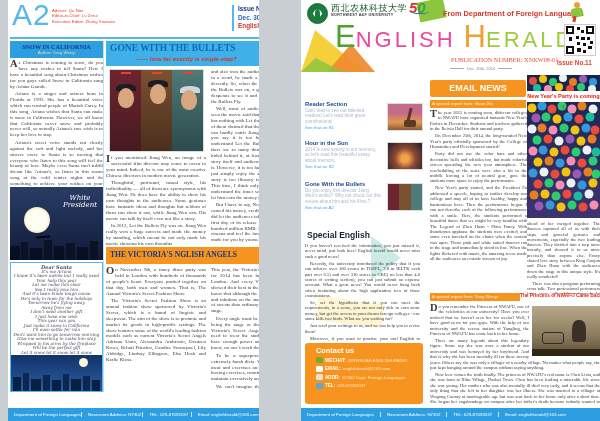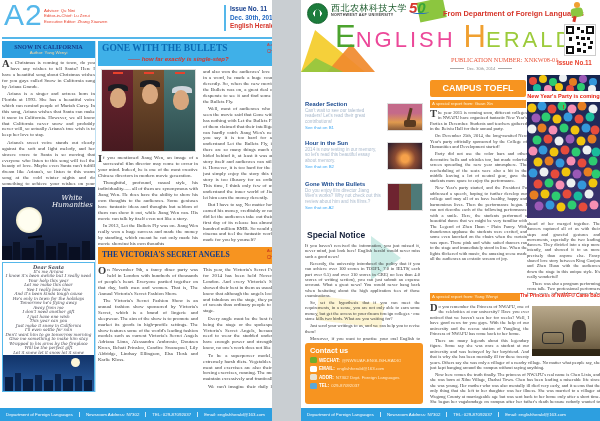--- a/index.html
+++ b/index.html
@@ -1,20 +1,20 @@
 <!DOCTYPE html>
 <html><head>
 <meta charset="utf-8">
 <style>
   html{-webkit-text-size-adjust:none}
   body{margin:0;background:#c9ced2;font-family:"Liberation Sans",sans-serif}
   .canvas{position:relative;width:600px;height:421px;overflow:hidden;background:#c9ced2}
   .abs{position:absolute}
   .page{position:absolute;top:0;height:421px;background:#fff;overflow:hidden}
-  .pgL{left:0;width:272px}
+  .pgL{left:8px;width:251px}
   .pgR{left:301px;width:299px}
   .ser{font-family:"Liberation Serif",serif}
   .body5{font-size:5px;line-height:5.9px;text-align:justify;color:#3a3a3a;font-family:"Liberation Serif",serif;overflow:hidden}
   .body5 p{margin:0 0 1.5px;text-indent:5px}
   .body5 p.np{text-indent:0}
   .dc{float:left;font-size:10.5px;line-height:8.8px;font-weight:bold;margin:0 1px 0 0}
   
   .a2{left:4px;top:-2px;font-size:30px;color:#55b7ea;letter-spacing:1px}
   .staff{left:44px;top:8px;font-size:4.3px;line-height:5.4px;color:#e8412c}
   .ent{left:108px;top:1px;font-size:23px;color:#55b7ea;letter-spacing:.5px;font-weight:400}
@@ -99,21 +99,21 @@
   .thumb{position:absolute;right:0;top:2px;width:36px;height:28px;border:1px solid #ddd;box-sizing:border-box;overflow:hidden}
   .th1{background:linear-gradient(180deg,#c46a8a 0 35%,#e09a4e 70%,#8a5a3a)}
   .th1 i{position:absolute;left:20px;top:4px;width:3px;height:14px;background:#5a3a20;transform:rotate(14deg)}
   .th1 u{position:absolute;left:16px;top:16px;width:12px;height:7px;background:#5a3a20;border-radius:2px}
   .th2{background:radial-gradient(circle at 50% 60%,#f5a14a 0 16%,#8a4a32 45%,#241a2e 100%)}
   .th3{display:flex}
   .th3 s{flex:1;display:block}
   .th3 .c1{background:#6e2430}.th3 .c2{background:#7a5230}.th3 .c3{background:#4e7a78}
   .snTitle{left:6px;top:230px;font-size:8.5px;font-weight:bold;color:#15203a}
   .snText{left:4px;top:243px;width:115px;height:98px;font-size:4.6px;line-height:5.4px}
-  .contact{left:4px;top:343px;width:118px;height:61px;background:#f79420;border-radius:3px;box-sizing:border-box;padding:3px 5px;overflow:hidden}
+  .contact{left:4px;top:343px;width:118px;height:61px;background:#f79420;border-radius:3px;box-sizing:border-box;padding:3px 11px;overflow:hidden}
   .contact .ct{font-size:7.4px;font-weight:bold;color:#fff;margin-bottom:2px}
   .crow{display:flex;align-items:center;gap:2px;margin-bottom:2.5px}
   .cic{width:7px;height:6px;border-radius:1.5px;flex:none}
   .ic0{background:#6fae2b}.ic1{background:#fff}.ic2{background:#e8e2d2}.ic3{background:#5aa8d8}
   .crow b{font-size:4.6px;color:#fff;white-space:nowrap}
   .crow span{font-size:4.4px;color:#ffe9c8;white-space:nowrap;overflow:hidden}
   .repLabel{background:#f79420;color:#fff3d6;font-size:4.4px;line-height:8px;padding:0 2px;white-space:nowrap;overflow:hidden}
   .campCol{left:129px;top:110px;width:97px;height:181px;font-size:4.6px;line-height:5.45px}
   .partyCol{left:226px;top:221px;width:73px;height:73px;font-size:4.5px;line-height:5.3px}
   .prTitle{left:219px;top:293px;width:80px;font-size:4.8px;font-weight:bold;color:#e8200f;white-space:nowrap;overflow:hidden}
@@ -148,21 +148,21 @@
       <div class="a">Author: Yang Wenyi</div>
     </div>
     <div class="abs col1 body5">
       <p class="np"><span class="dc">A</span><span>s Christmas is coming to town, do you have any wishes to tell Santa? Here I have a beautiful song about Christmas wishes for you guys called Snow in California sung by Ariana Grande.</span></p>
       <p>Ariana is a singer and actress born in Florida at 1993. She has a beautiful voice which can remind people of Mariah Carey. In this song, Ariana wishes that Santa can make it snow in California. However, we all know that California never snow and probably never will, so actually Ariana's true wish is to keep her love to stay.</p>
       <p>Ariana's sweet voice stands out clearly against the soft and light melody, and her sincere crave to Santa is so moving that everyone who listen to this song will feel the beauty of love. Maybe even Santa can't fulfill dream like Ariana's, so listen to this warm song at the cold winter nights and do something to achieve your wishes on your own.</p>
 
     </div>
     <div class="abs wc">
       <div class="moon"></div>
-      <div class="cap">White Humanities</div>
+      <div class="cap">White President</div>
       <svg width="93" height="26" viewBox="0 0 93 26">
         <rect x="0" y="12" width="10" height="14" fill="#090f22"></rect>
           <rect x="11" y="8" width="7" height="18" fill="#0b1226"></rect>
         <rect x="20" y="14" width="12" height="12" fill="#090f22"></rect>
           <rect x="34" y="6" width="8" height="20" fill="#0b1226"></rect>
         <rect x="44" y="12" width="10" height="14" fill="#090f22"></rect>
           <rect x="56" y="9" width="9" height="17" fill="#0b1226"></rect>
         <rect x="67" y="13" width="11" height="13" fill="#090f22"></rect>
           <rect x="80" y="7" width="8" height="19" fill="#0b1226"></rect>
         <rect x="26" y="2" width="14" height="2" fill="#05070f" transform="rotate(-6 33 3)"></rect>
@@ -235,21 +235,21 @@
       <p>Thoughtful, profound, casual style, his individuality...... all of them are synonymous with Jiang Wen. He does have the ability to show his own thoughts to the audiences. Some geniuses have fantastic ideas and thoughts but seldom of them can show it out, while Jiang Wen can. His movie can talk by itself even not like a story.</p>
       <p>In 2013, Let the Bullets Fly was on. Jiang Wen really won a huge success and made the money by standing, which meant he not only made his movie showing his own thoughts</p>
     </div>
     <div class="abs col3 body5">
       <p class="np">and also won the audiences' love and support, in a word, he made a huge count of money decently. So, when the new movie Gone with the Bullets was on, a great deal of people are desperate to see it and find some clues of Let the Bullets Fly.</p>
       <p>Well, most of audiences who had already seen the movie said that Gone with the Bullets has nothing with Let the Bullets Fly. And most of them claimed that their intelligence quotient can hardly catch Jiang Wen's new movie. If you say it is too hard for audiences to understand Let the Bullets Fly, it is because there are so many things much more deeply hided behind it, at least it was an interesting story itself and audiences can still find fun in it. However, it is too hard for the audiences to just simply enjoy the story this time, for the story is too illusory for us ordinary people. This time, I think only few of us can totally understand the inner world of Jiang Wen and let him earn the money decently.</p>
       <p>But I have to say, No matter how Jiang Wen earned his money, creditably or notoriously, he did let the audiences take out their wallet. The first day of its release has almost earned one hundred million RMB. So would you go to the cinema and feel the fantastic world Jiang Wen made for you by yourself?</p>
     </div>
 
     <div class="abs vichead">
-      <div class="t ser">THE VICTORIA'S SECRET ANGELS</div>
+      <div class="t ser">THE VICTORIA'S NGLISH ANGELS</div>
       <div class="al">Author</div>
       <div class="an">Chen Lu</div>
     </div>
     <div class="abs vicA body5">
       <p class="np"><span class="dc">O</span><span>n November 9th, a fancy diner party was held in London with hundreds of thousands of people's heart. Everyone partied together on that day, both men and women. That is, The Annual Victoria's Secret Fashion Show.</span></p>
       <p>The Victoria's Secret Fashion Show is an annual fashion show sponsored by Victoria's Secret, which is a brand of lingerie and sleepwear. The aim of the show is to promote and market its goods in high-profile settings. The show features some of the world's leading fashion models such as current Victoria's Secret Angels Adriana Lima, Alessandra Ambrosio, Doutzen Kroes, Behati Prinsloo, Candice Swanepoel, Lily Aldridge, Lindsay Ellingson, Elsa Hosk and Karlie Kloss.</p>
     </div>
     <div class="abs vicB body5">
       <p class="np">This year, the Victoria's Secret Fashion Show for 2014 has been held November 9th in London. And every Victoria's Secret angels showed their best in them as usual. But do you know that although the angels looked fantastic and fabulous on the stage, they paid ten times of sweats than ordinary people to stand on the stage.</p>
       <p>Every angle must be the best for the angles being the stage or the spokesperson of the Victoria's Secret Angels, because you may need to wear the studded underwear. Some have enough power and strength. As we all know, no one's work does not like an easy one.</p>
@@ -318,21 +318,21 @@
         <rect x="12" y="17" width="3" height="3" fill="#111"></rect>
           <rect x="18" y="18" width="3" height="3" fill="#111"></rect>
         <rect x="23" y="21" width="4" height="3" fill="#111"></rect>
           <rect x="12" y="23" width="4" height="4" fill="#111"></rect>
         <rect x="18" y="25" width="3" height="3" fill="#111"></rect>
           <rect x="25" y="16" width="3" height="3" fill="#111"></rect>
       </svg>
     </div>
     <div class="abs rIssue">Issue No.11</div>
 
-    <div class="abs obar campusBar">CAMPUS TOEFL</div>
+    <div class="abs obar campusBar">EMAIL NEWS</div>
 
     <div class="abs balloons">
       <svg width="73" height="143" viewBox="0 0 73 143">
         <g>
           <circle cx="6" cy="6" r="4" fill="#e74c3c"></circle>
             <circle cx="16" cy="4" r="4" fill="#f1c40f"></circle>
             <circle cx="26" cy="7" r="4" fill="#2ecc71"></circle>
             <circle cx="36" cy="3" r="4" fill="#ecf0f1"></circle>
             <circle cx="46" cy="7" r="4" fill="#e67e22"></circle>
             <circle cx="56" cy="4" r="4" fill="#9b59b6"></circle>
@@ -433,21 +433,21 @@
       <div class="tt">Gone With the Bullets</div>
       <div class="dd">Do you enjoy film director Jiang Wen's works? Why not check out this review about him and his films.?</div>
       <div class="lk">See that on A2</div>
       <div class="thumb th3">
           <s class="c1"></s>
           <s class="c2"></s>
           <s class="c3"></s>
         </div>
     </div>
 
-    <div class="abs snTitle">Special Notice</div>
+    <div class="abs snTitle">Special English</div>
     <div class="abs snText body5" style="font-size:4.6px;line-height:5.4px">
       <p class="np">If you haven't received the information, you just missed it, never mind, just look here! English herald would never miss such a good news!</p>
       <p>Recently, the university introduced the policy that if you can achieve over 100 scores in TOEFL, 7.0 in IELTS( each part over 6.5) and over 310 scores in GRE( no less than 4.0 scores of writing section), you can just submit an expense account. What a great news! You would never hang back when hesitating about the high application fees of those examinations.</p>
       <p>So, set the hypothesis that if you can meet the requirements, in a sense, you are not only able to earn some money, but get the access to your dream foreign colleges - one stone kills two birds. What are you waiting for?</p>
       <p>Just send your writings to us, and we can help you to revise them!</p>
       <p>Moreover, if you want to practise your oral English to higher the score of oral speaking, our English corner would be the best choice!</p>
     </div>
 
     <div class="abs contact">
       <div class="ct">Contact us</div>

